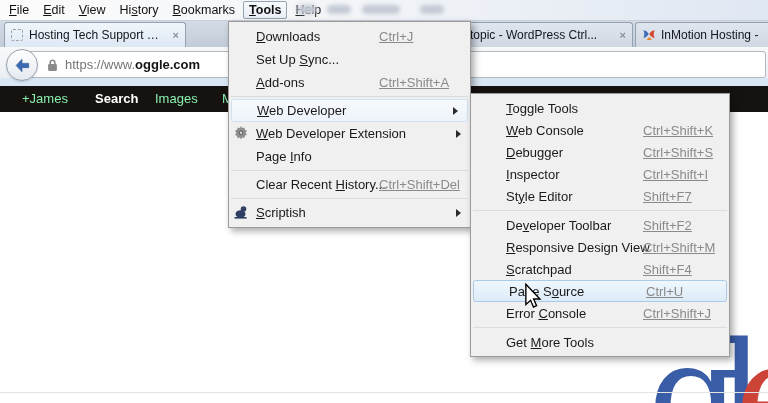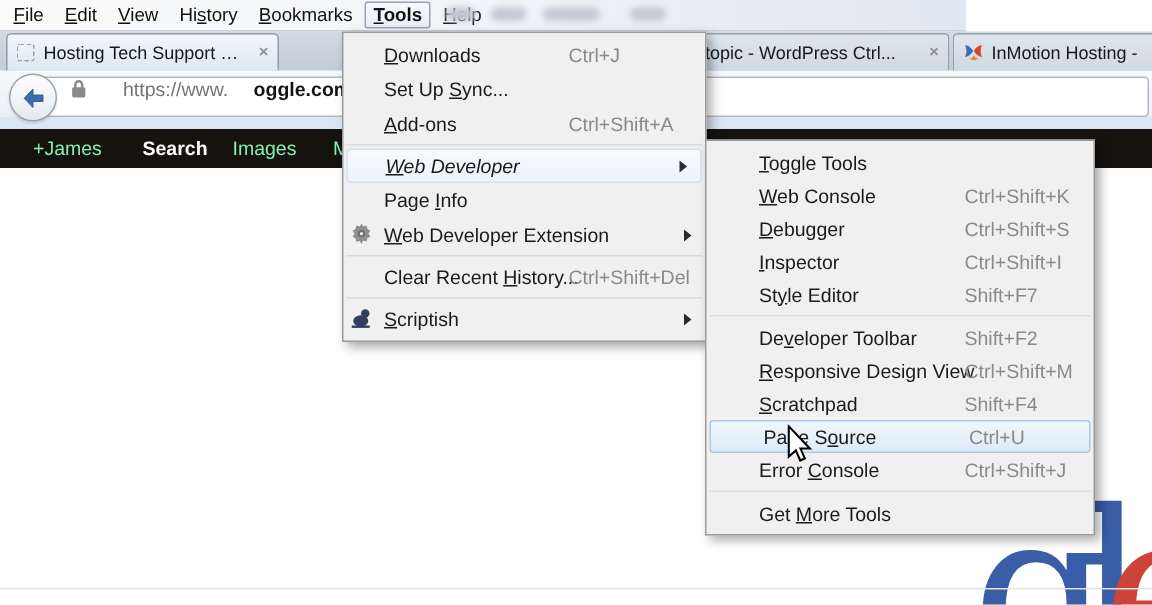--- a/index.html
+++ b/index.html
@@ -5,21 +5,21 @@
   * { margin:0; padding:0; box-sizing:border-box; }
   html,body { width:768px; height:403px; }
   body {
     position:relative; overflow:hidden; background:#fff;
     font-family:"Liberation Sans", sans-serif; font-size:13px; color:#1a1a1a;
   }
   u { text-decoration:underline; }
 
   
   #titlebar {
-    position:absolute; left:0; top:0; width:644px; height:21px;
+    position:absolute; left:0; top:0; width:768px; height:21px;
     background:linear-gradient(90deg,#fbfbfb 0%,#f3f5f8 45%,#dfe7f2 100%);
     border-bottom:1px solid #c9d0da; z-index:5;
   }
   #menubar { position:absolute; left:2px; top:0; height:20px; display:flex; align-items:center; }
   .mb-item { padding:1px 5px; margin:0 1px; font-size:12.5px; color:#111; border:1px solid transparent; border-radius:2px; }
   .mb-item.open { border-color:#97a3b1; background:linear-gradient(#f7fafc,#e8eef5);font-weight:bold; }
   .blob { position:absolute; top:5px; height:9px; background:#c3c9d3; border-radius:5px; filter:blur(2px); }
 
   
   #tabbar {
@@ -41,21 +41,21 @@
 
   
   #navbar {
     position:absolute; left:0; top:47px; width:768px; height:39px;
     background:linear-gradient(#f7f8fa,#edf0f4 70%,#e4eaf2); z-index:3;
   }
   #navbar .strip { position:absolute; left:0; right:0; bottom:0; height:8px; background:#d9e6f4; }
   #urlbar {
     position:absolute; left:24px; top:4px; height:27px; right:2px;
     background:#fff; border:1px solid #b2b8c1; border-radius:3px;
-    display:flex; align-items:flex-start; padding-left:22px; font-size:13px;gap:17px;
+    display:flex; align-items:center; padding-left:22px; font-size:13px;
   }
   #urlbar .lock { margin-right:7px; display:flex; }
   #urlbar .prefix { color:#757575; }
   #urlbar .domain { color:#141414; font-weight:600; }
   #backbtn {
     position:absolute; left:6px; top:2px; width:32px; height:32px; border-radius:50%;
     background:linear-gradient(#feffff,#e4e9ef); border:1px solid #97a2b0;
     display:flex; align-items:center; justify-content:center; z-index:6;
     box-shadow:0 1px 2px rgba(0,0,0,.15);
   }
@@ -78,30 +78,30 @@
   .menu {
     position:absolute; background:#f0f0f0; border:1px solid #9b9b9b;
     box-shadow:3px 3px 7px rgba(0,0,0,.35); padding:3px 0; z-index:20; font-size:13px;
   }
   #toolsmenu { left:228px; top:21px; width:243px; }
   #wdmenu { left:470px; top:93px; width:260px; }
   .mi { position:relative; height:23px; display:flex; align-items:center; padding-left:27px; }
   #wdmenu .mi { height:22px; padding-left:35px; }
   .mi .ico { position:absolute; left:4px; top:3px; width:16px; height:16px; display:flex; }
   .mi .lbl { white-space:nowrap; }
-  .mi .sc { position:absolute; color:#8a8a8a; white-space:nowrap; }
+  .mi .sc { position:absolute; color:#8a8a8a; white-space:nowrap;text-decoration:underline; }
   #toolsmenu .sc { left:150px; }
   #wdmenu .sc { left:172px; }
   .arr { position:absolute; right:9px; top:50%; margin-top:-4px; width:0; height:0;
          border-left:5px solid #2b2b2b; border-top:4px solid transparent; border-bottom:4px solid transparent; }
   .msep { height:1px; background:#dcdcdc; margin:2px 2px; }
   .mi.hl { background:linear-gradient(#f0f7fd,#dcebf8); border:1px solid #a9cbe8; border-radius:2.5px;
            margin:0 2px; padding-left:33px; }
   #toolsmenu .mi.hl-soft { background:linear-gradient(#f7fafd,#ecf3fa); border:1px solid #d3e2f0;
-           border-radius:2.5px; margin:0 2px; padding-left:25px;font-style:italic; }
+           border-radius:2.5px; margin:0 2px; padding-left:25px; }
 
   #cursor { position:absolute; left:524px; top:283px; z-index:40; }
 </style>
 </head>
 <body>
 
 <div id="titlebar">
   <div id="menubar">
     <span class="mb-item"><u>F</u>ile</span>
     <span class="mb-item"><u>E</u>dit</span>
@@ -183,33 +183,33 @@
   <div class="mi">
     <span class="lbl"><u>A</u>dd-ons</span>
     <span class="sc">Ctrl+Shift+A</span>
   </div>
   <div class="msep"></div>
   <div class="mi hl-soft">
     <span class="lbl"><u>W</u>eb Developer</span>
     <span class="arr"></span>
   </div>
   <div class="mi">
-    <span class="lbl">Page <u>I</u>nfo</span>
-  </div>
-  <div class="mi">
     <span class="ico">
       <svg viewBox="0 0 16 16" width="16" height="16">
         <path fill="#8f8f8f" d="M8 1l1.1 2 2.3-.6.6 2.3 2 1.1-1.4 1.9 1.4 1.9-2 1.1-.6 2.3-2.3-.6L8 14.6l-1.1-2-2.3.6-.6-2.3-2-1.1 1.4-1.9L2 5.8l2-1.1.6-2.3 2.3.6z"></path>
         <circle cx="8" cy="7.8" r="2.4" fill="#6c6c6c"></circle>
           <circle cx="8" cy="7.8" r="1.1" fill="#ececec"></circle>
       </svg>
     </span>
     <span class="lbl"><u>W</u>eb Developer Extension</span>
     <span class="arr"></span>
   </div>
+  <div class="mi">
+    <span class="lbl">Page <u>I</u>nfo</span>
+  </div>
   <div class="msep"></div>
   <div class="mi">
     <span class="lbl">Clear Recent <u>H</u>istory...</span>
     <span class="sc">Ctrl+Shift+Del</span>
   </div>
   <div class="msep"></div>
   <div class="mi">
     <span class="ico">
       <svg viewBox="0 0 16 16" width="16" height="16">
         <ellipse cx="7.5" cy="10" rx="5" ry="3.8" fill="#2f3f63"></ellipse>

